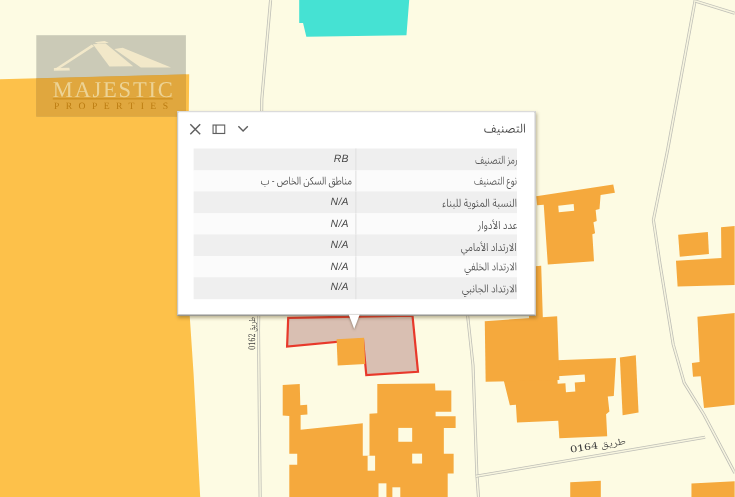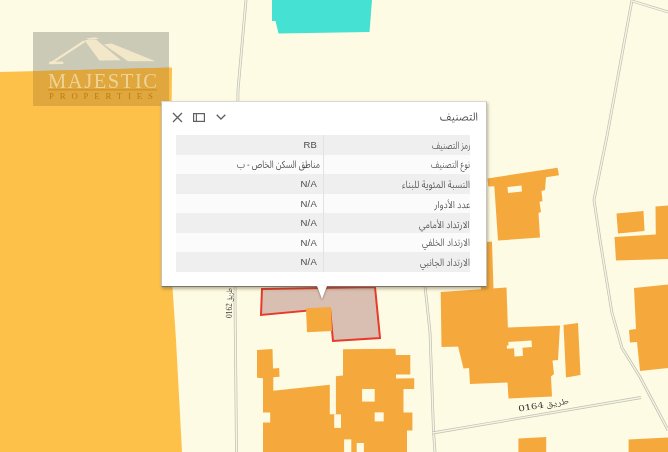--- a/index.html
+++ b/index.html
@@ -1,19 +1,19 @@
 <!DOCTYPE html>
 <html lang="ar"><head><meta charset="utf-8">
 <style>
 html,body{margin:0;padding:0;}
 body{width:668px;height:452px;overflow:hidden;position:relative;font-family:"Liberation Sans",sans-serif;background:#fdfbe3;}
 #stage{position:absolute;left:0;top:0;width:668px;height:336px;}
 .popup{position:absolute;left:161px;top:101px;width:323.5px;height:184px;background:#fff;border:1px solid #c2c2c0;border-top-color:#d8d8d8;border-bottom:1.6px solid #757571;box-shadow:1px 2px 3px rgba(80,60,20,.38);}
 .tbar{position:relative;height:33px;}
-.trow{position:absolute;left:14px;width:294px;height:19.5px;}
+.trow{position:absolute;left:14px;width:294px;height:19.5px;font-style:italic;}
 .gray{background:#efefef;}
 .white{background:#fbfbfb;}
 .cellv{position:absolute;left:0;top:0;width:147px;height:19.5px;border-right:1px solid #e2e2e2;}
 .vtxt{position:absolute;right:6px;top:4px;font-size:9.5px;letter-spacing:0.2px;color:#4a4a4a;}
 .caret{position:absolute;left:317px;top:286px;width:0;height:0;border-left:5.5px solid transparent;border-right:5.5px solid transparent;border-top:13px solid #fff;filter:drop-shadow(0 1px 1px rgba(60,50,30,.5));}
 </style></head><body>
 <div id="stage">
 
 <svg width="668" height="452" viewBox="0 0 668 452" style="position:absolute;left:0;top:0">
 <rect x="0" y="0" width="668" height="452" fill="#fdfbe3"></rect>

